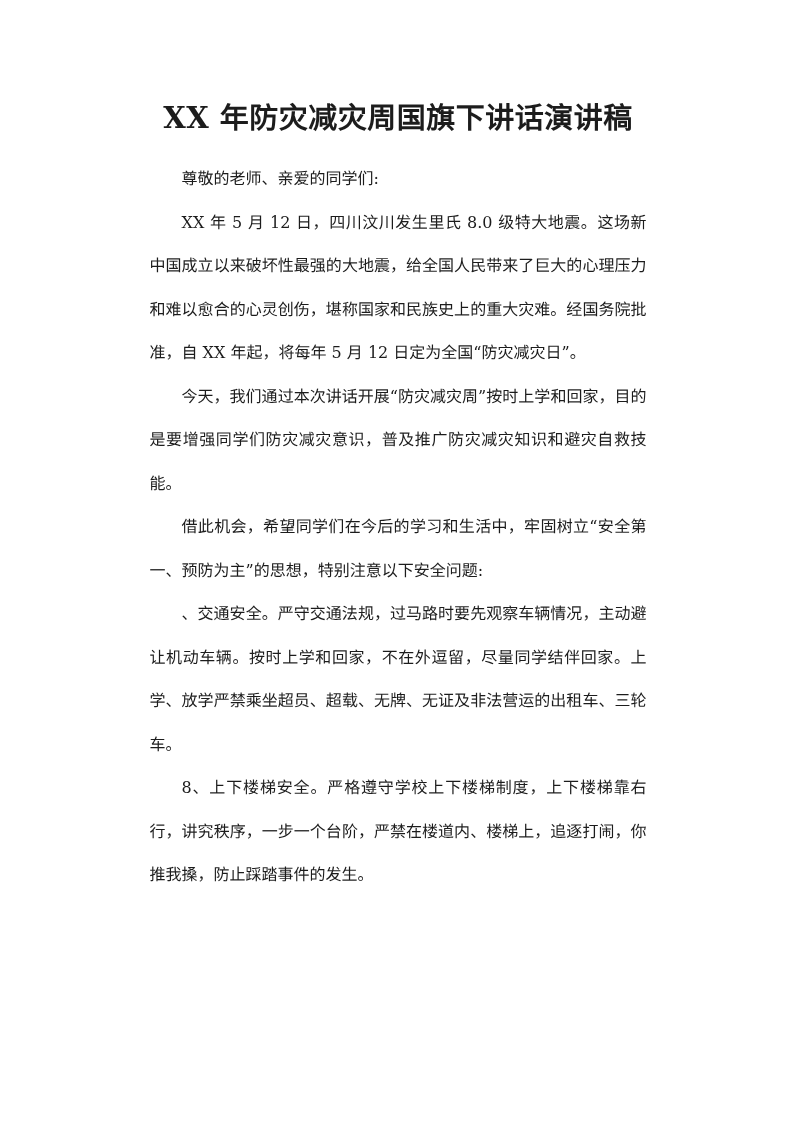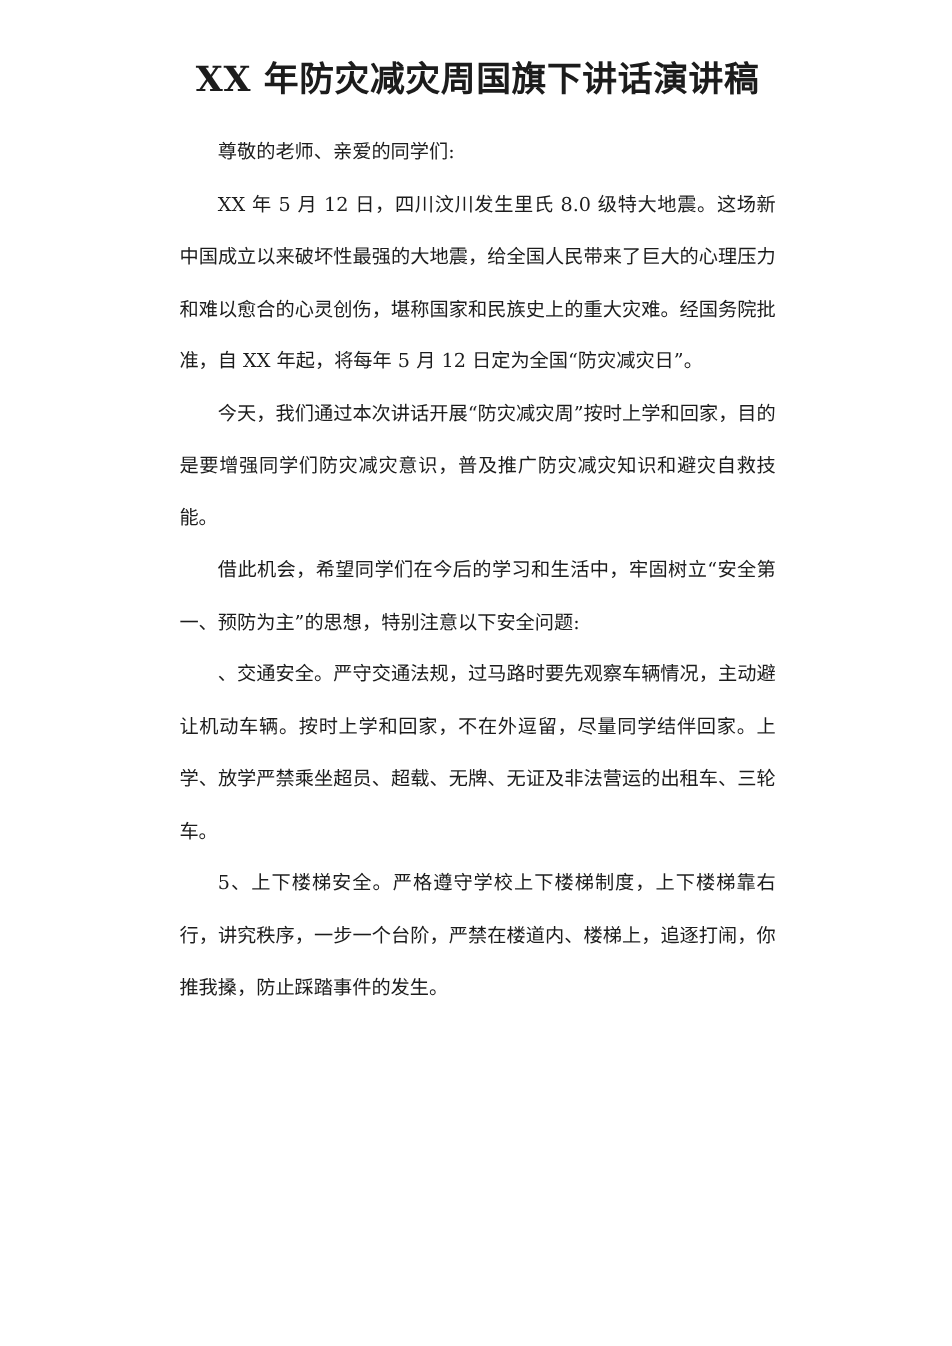--- a/index.html
+++ b/index.html
@@ -7,21 +7,21 @@
     padding: 0;
     background: #ffffff;
   }
   .page {
     position: relative;
     width: 700px;
     height: 1122px;
     box-sizing: border-box;
     margin: 0 auto;
     background: #ffffff;
-    padding: 44px 100px 0 103px;
+    padding: 96px 100px 0 103px;
     font-family: "DejaVu Serif", "Liberation Serif", serif;
     color: #1c1c1c;
     overflow: hidden;
   }
   .doc-title {
     margin: 0 0 17px 0;
     font-size: 29px;
     line-height: 44px;
     font-weight: bold;
     text-align: center;
@@ -41,15 +41,15 @@
 <body>
 
 <div class="page">
   <h1 class="doc-title">XX 年防灾减灾周国旗下讲话演讲稿</h1>
   <div class="doc-body" id="doc-body">
       <p>尊敬的老师、亲爱的同学们:</p>
       <p>XX 年 5 月 12 日，四川汶川发生里氏 8.0 级特大地震。这场新中国成立以来破坏性最强的大地震，给全国人民带来了巨大的心理压力和难以愈合的心灵创伤，堪称国家和民族史上的重大灾难。经国务院批准，自 XX 年起，将每年 5 月 12 日定为全国“防灾减灾日”。</p>
       <p>今天，我们通过本次讲话开展“防灾减灾周”按时上学和回家，目的是要增强同学们防灾减灾意识，普及推广防灾减灾知识和避灾自救技能。</p>
       <p>借此机会，希望同学们在今后的学习和生活中，牢固树立“安全第一、预防为主”的思想，特别注意以下安全问题:</p>
       <p>、交通安全。严守交通法规，过马路时要先观察车辆情况，主动避让机动车辆。按时上学和回家，不在外逗留，尽量同学结伴回家。上学、放学严禁乘坐超员、超载、无牌、无证及非法营运的出租车、三轮车。</p>
-      <p>5、上下楼梯安全。严格遵守学校上下楼梯制度，上下楼梯靠右行，讲究秩序，一步一个台阶，严禁在楼道内、楼梯上，追逐打闹，你推我搡，防止踩踏事件的发生。</p>
+      <p>8、上下楼梯安全。严格遵守学校上下楼梯制度，上下楼梯靠右行，讲究秩序，一步一个台阶，严禁在楼道内、楼梯上，追逐打闹，你推我搡，防止踩踏事件的发生。</p>
     </div>
 </div>
 
 </body></html>

